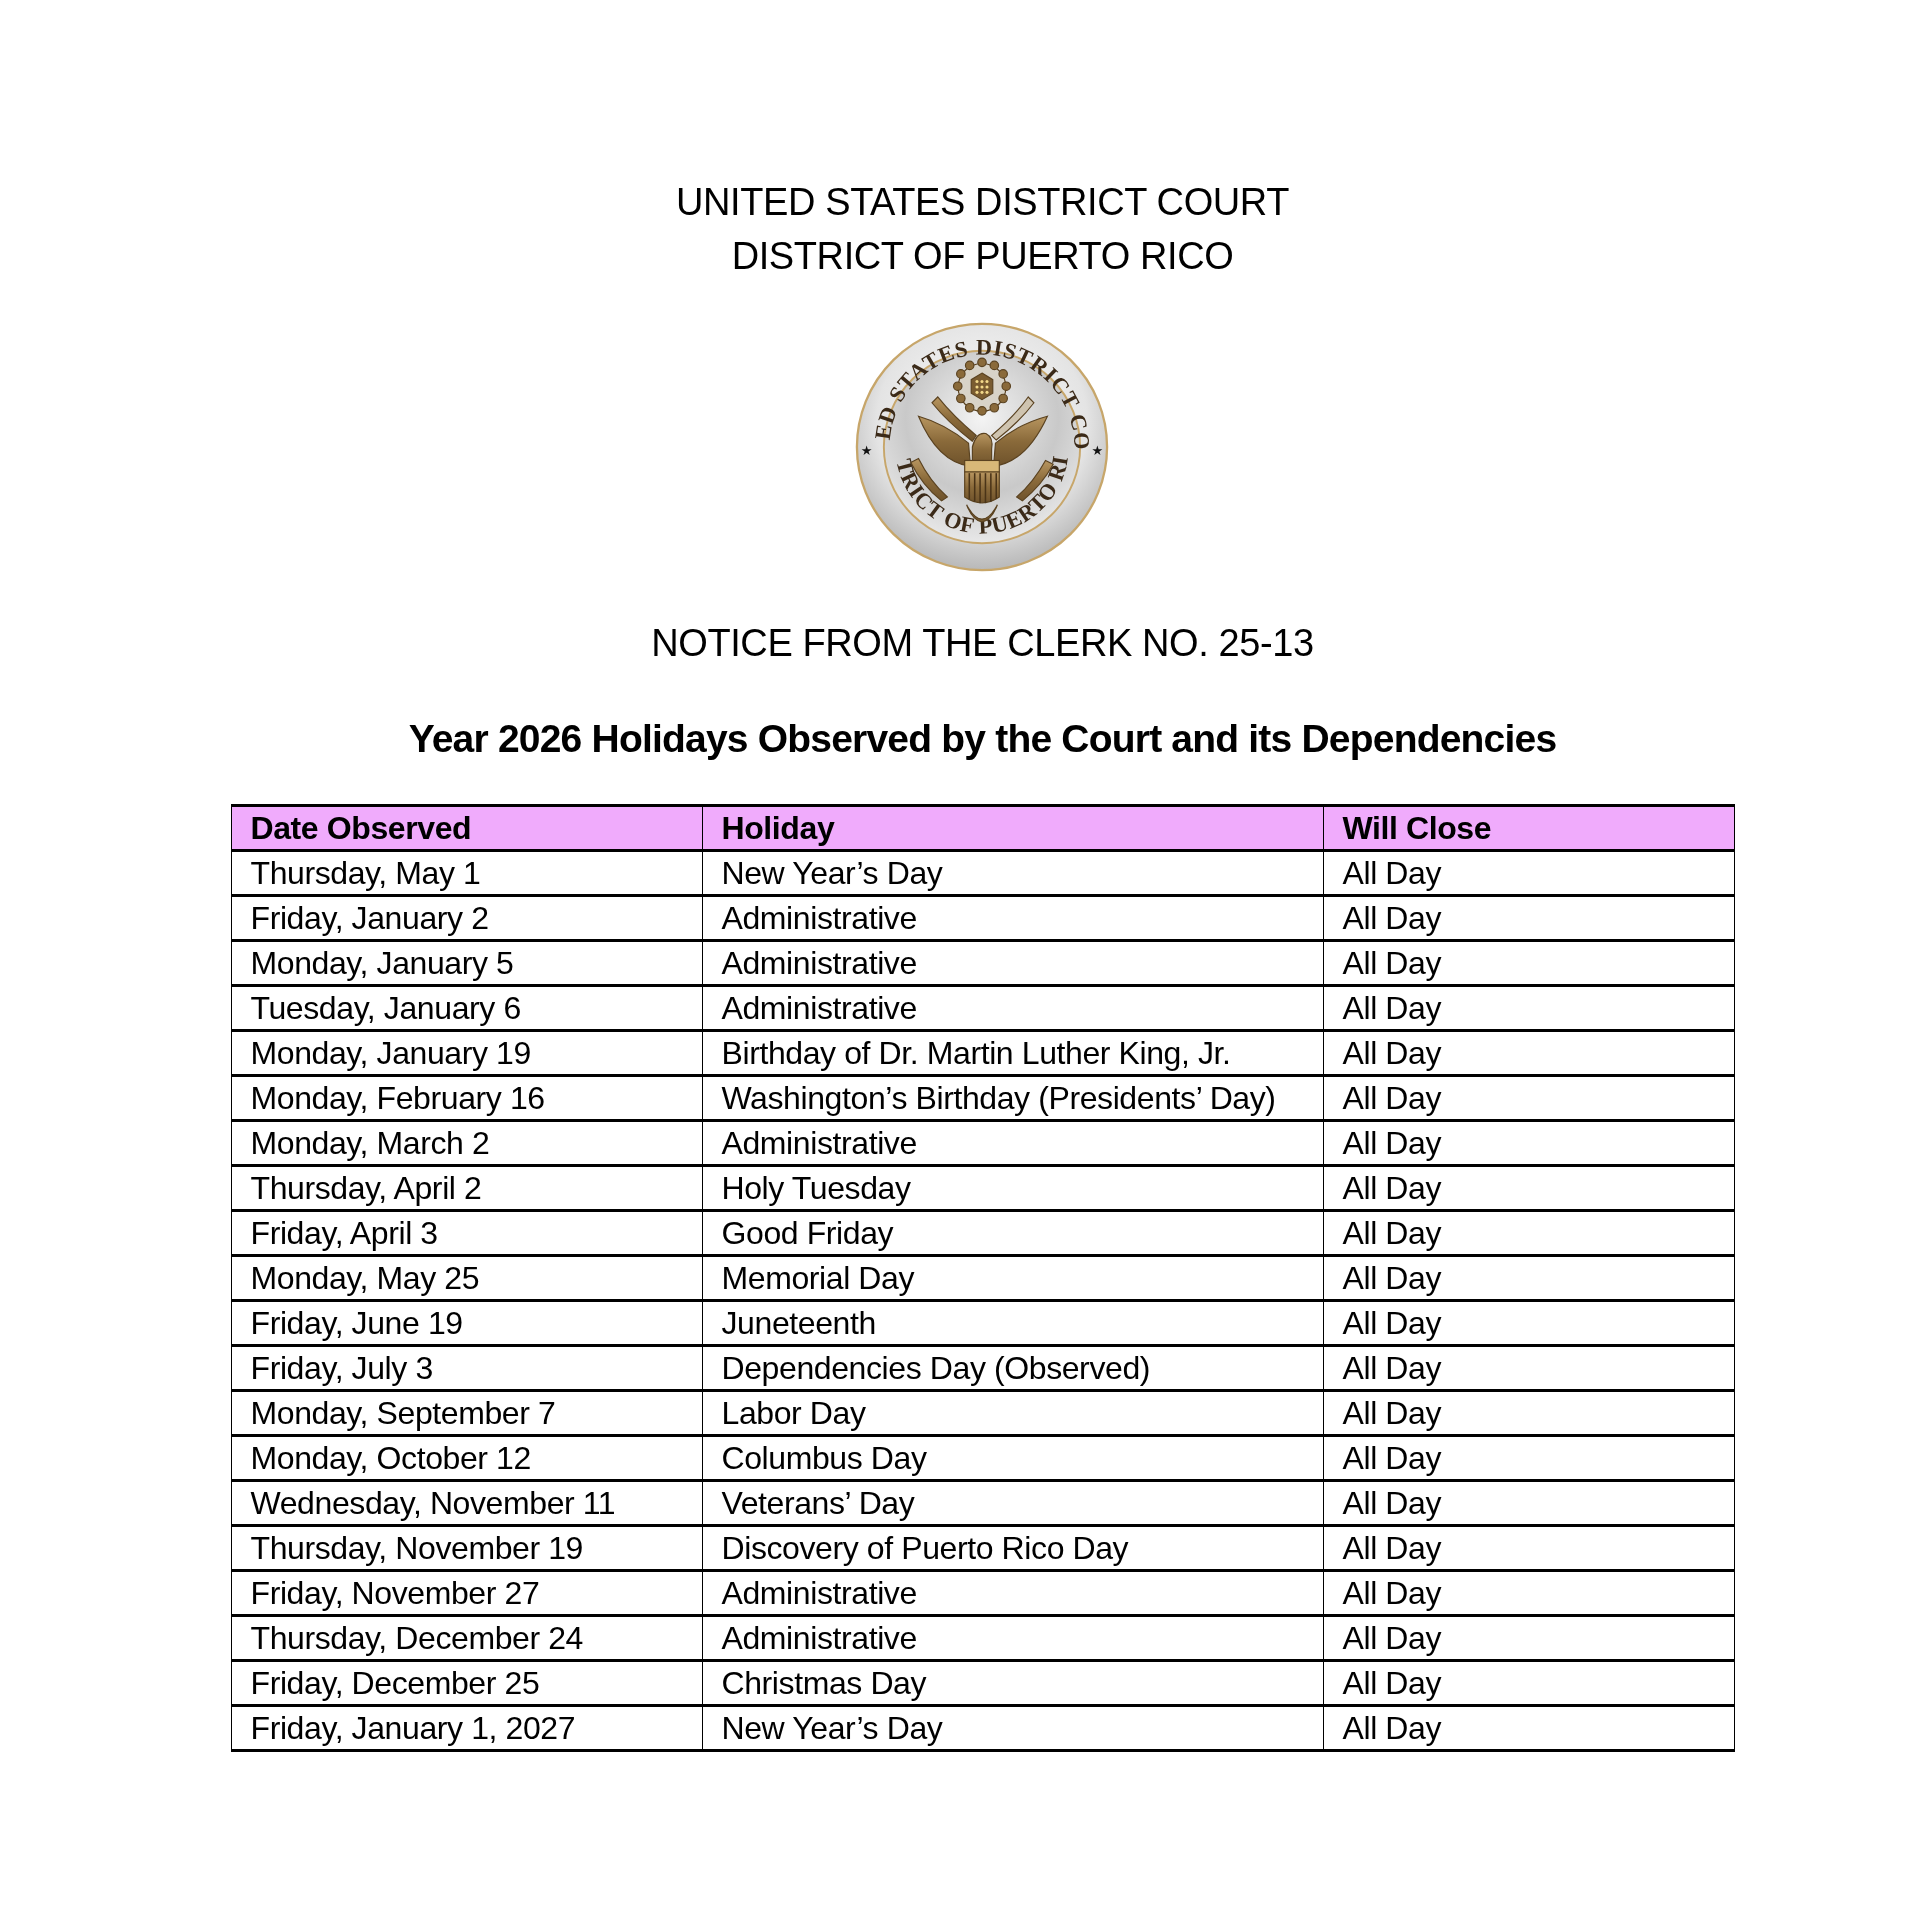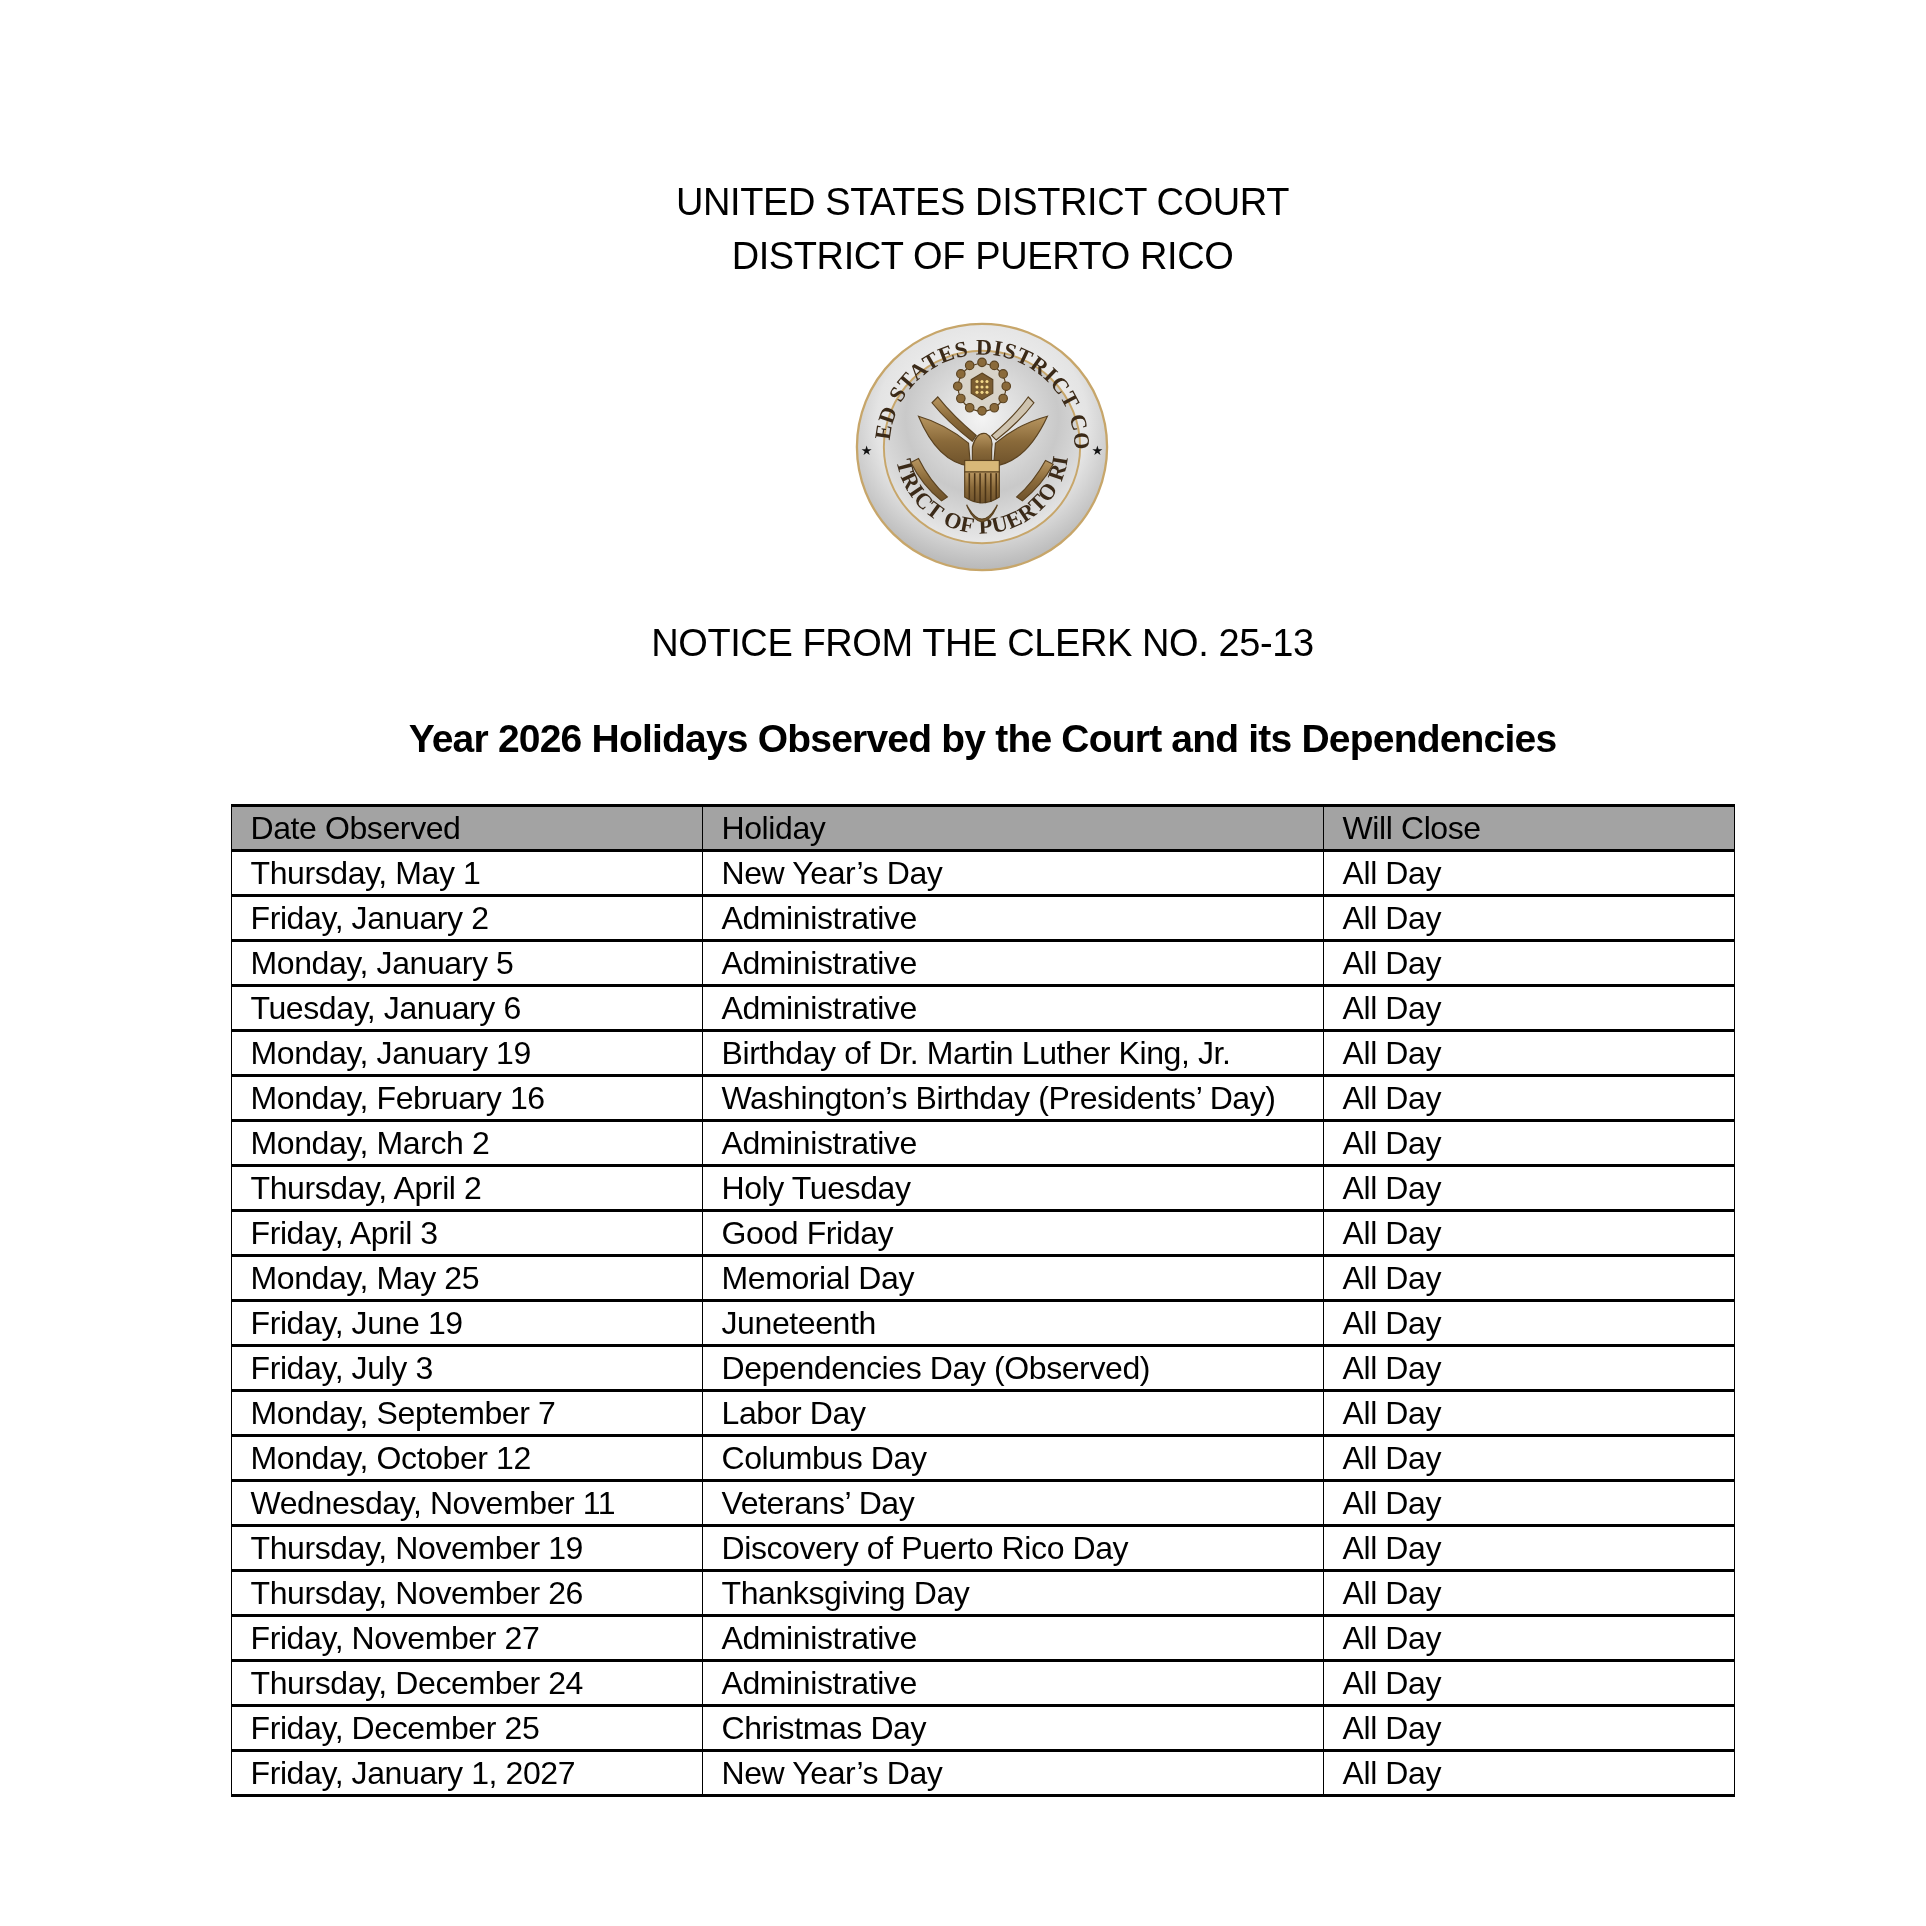--- a/index.html
+++ b/index.html
@@ -17,21 +17,21 @@
     position: absolute; left: 231px; top: 804px; width: 1502px;
     border-collapse: collapse; table-layout: fixed;
     font-size: 32px;
   }
   table.holidays td, table.holidays th {
     height: 42px; padding: 0 0 0 18.5px; text-align: left; vertical-align: middle;
     border-left: 1.5px solid #000; border-right: 1.5px solid #000;
     border-top: 3.1px solid #000; border-bottom: 3.1px solid #000;
     white-space: nowrap; overflow: hidden; font-weight: normal; letter-spacing: -0.4px;
   }
-  table.holidays th { background: #a3a3a3; font-weight: normal; }
+  table.holidays th { background: #f0abfc; font-weight: bold; }
   table.holidays col.c1 { width: 471px; }
   table.holidays col.c2 { width: 621px; }
   table.holidays col.c3 { width: 411px; }
 
   .by-order { left: 349px; top: 1922px; font-size: 34px; line-height: 42px; font-weight: bold; letter-spacing: -0.4px; }
 </style>
 </head>
 <body>
 
 <div class="abs center-line court-line" style="top:175px;">UNITED STATES DISTRICT COURT</div>
@@ -215,25 +215,20 @@
         <td>Wednesday, November 11</td>
         <td>Veterans’ Day</td>
         <td>All Day</td>
       </tr>
       <tr>
         <td>Thursday, November 19</td>
         <td>Discovery of Puerto Rico Day</td>
         <td>All Day</td>
       </tr>
       <tr>
-        <td>Thursday, November 26</td>
-        <td>Thanksgiving Day</td>
-        <td>All Day</td>
-      </tr>
-      <tr>
         <td>Friday, November 27</td>
         <td>Administrative</td>
         <td>All Day</td>
       </tr>
       <tr>
         <td>Thursday, December 24</td>
         <td>Administrative</td>
         <td>All Day</td>
       </tr>
       <tr>

